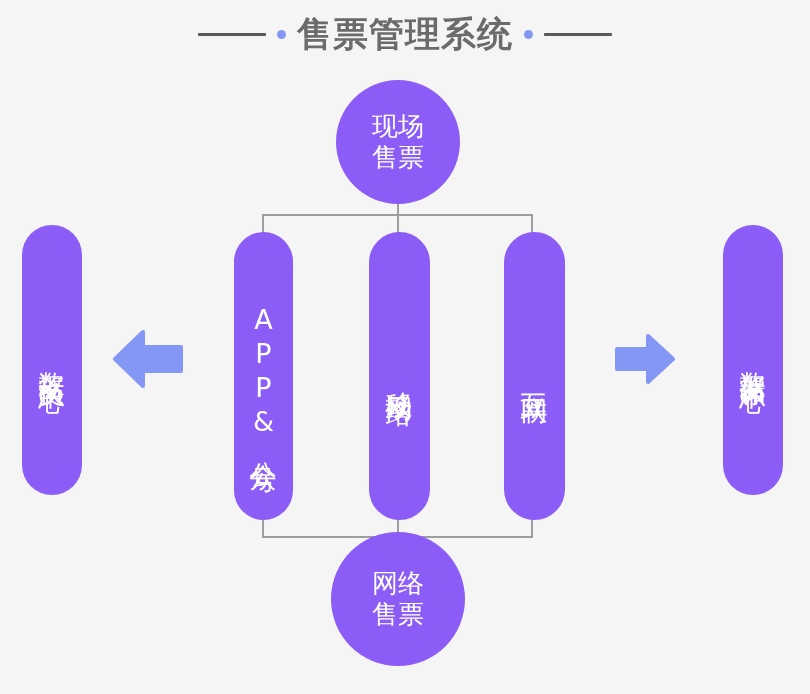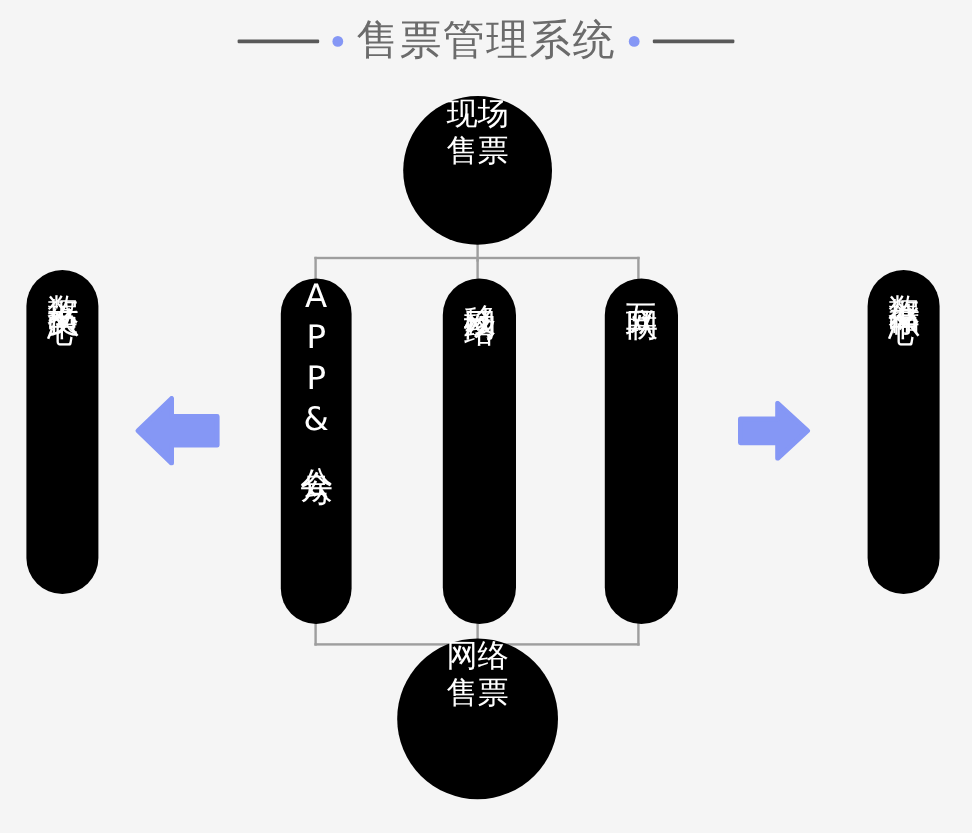--- a/index.html
+++ b/index.html
@@ -26,20 +26,21 @@
   #title-bar {
     position: absolute;
     left: 0;
     top: 8px;
     width: 810px;
     height: 52px;
     display: flex;
     align-items: center;
     justify-content: center;
     gap: 11px;
+    font-weight: bold;
   }
   .title-rule {
     width: 68px;
     height: 3px;
     background: #595959;
     border-radius: 1px;
   }
   .title-dot {
     width: 9px;
     height: 9px;
@@ -82,24 +83,24 @@
     background: transparent;
   }
   #stem-top        { left: 397px; top: 196px; height: 22px; }
   #stem-top-mid    { left: 397px; top: 216px; height: 24px; }
   #stem-bottom-mid { left: 397px; top: 514px; height: 24px; }
   #stem-bottom     { left: 397px; top: 536px; height: 22px; }
 
   
   .node {
     position: absolute;
-    background: #000000;
+    background: #8b5cf6;
     color: #ffffff;
     display: flex;
-    align-items: flex-start;
+    align-items: center;
     justify-content: center;
     text-align: center;
     line-height: 1.18;
   }
   .node.circle { border-radius: 50%; }
   .node.pill   { border-radius: 999px; }
 
   
   .vtext {
     writing-mode: vertical-rl;

